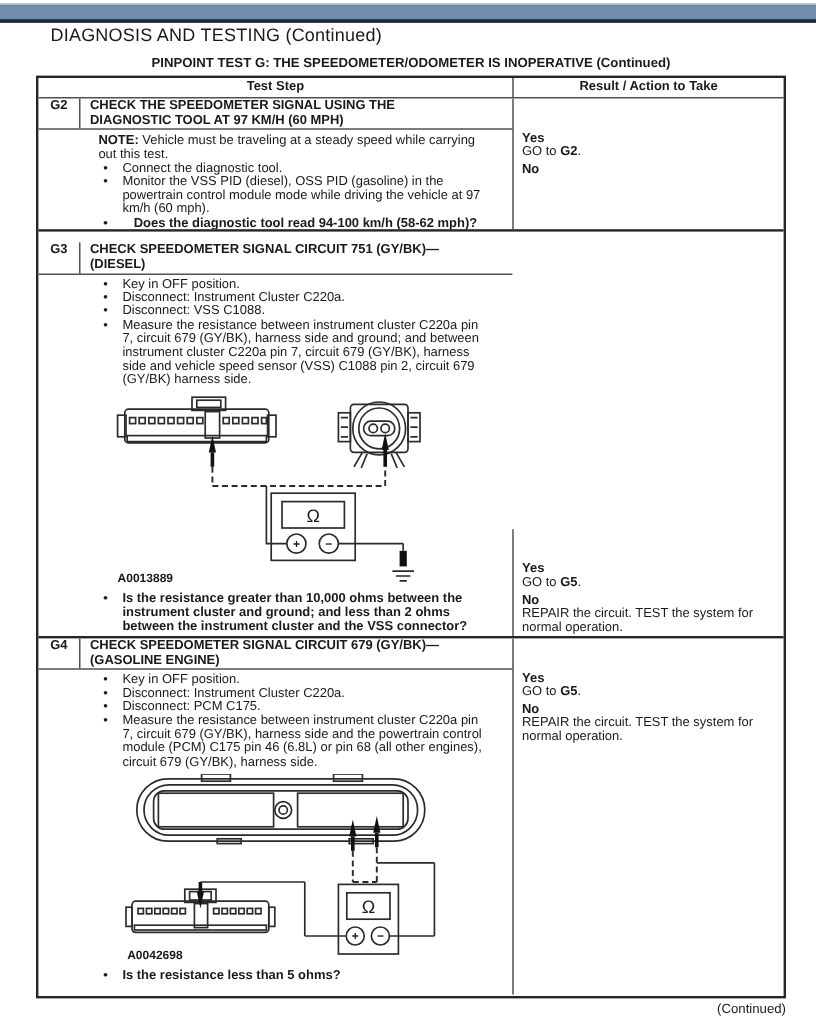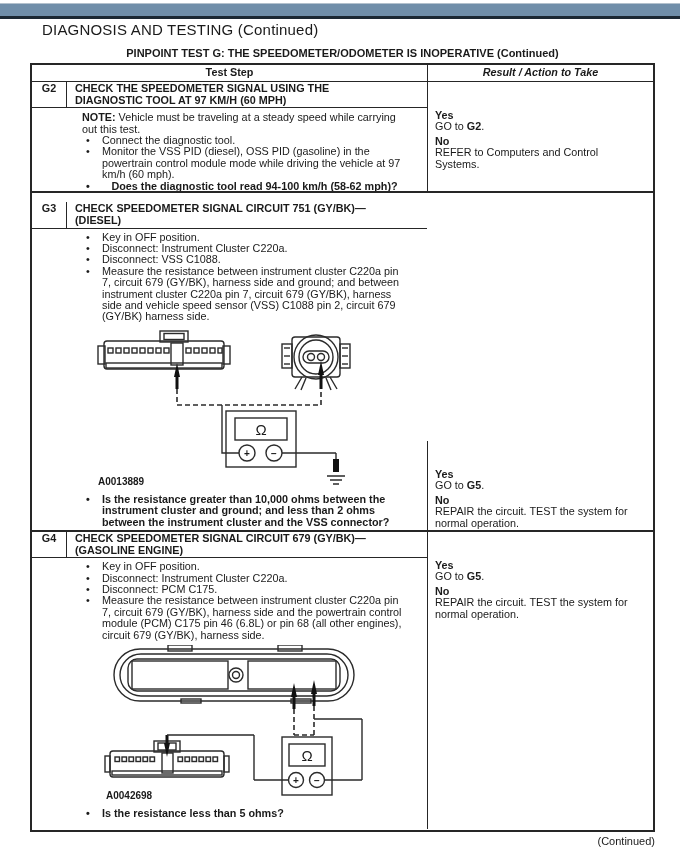--- a/index.html
+++ b/index.html
@@ -25,21 +25,21 @@
     text-align:center; font-size:11px; font-weight:700;
   }
   .ptable {
     position:absolute; top:63px; left:30px; width:625px; height:769px;
     border:2px solid #262626;
     font-size:10.8px; line-height:11.4px;
   }
   .thead { display:flex; height:17px; border-bottom:1.5px solid #262626; }
   .th { font-weight:700; text-align:center; padding-top:2px; }
   .th.l { width:395px; }
-  .th.r { flex:1; border-left:1.5px solid #262626;font-style:italic; }
+  .th.r { flex:1; border-left:1.5px solid #262626; }
 
   .block { display:flex; border-bottom:2px solid #262626; overflow:hidden; }
   .block.g2 { height:111px; }
   .block.g3 { height:339px;align-items:flex-end; }
   .block.g4 { height:297px; border-bottom:none; }
   .bleft  { width:395px; }
   .bright { flex:1; border-left:1.5px solid #262626; padding:28px 8px 0 7px; }
 
   .shead  { display:flex; border-bottom:1.5px solid #262626; }
   .snum   { width:35px; border-right:1.5px solid #262626; text-align:center;
@@ -97,21 +97,20 @@
           <div class="note"><b>NOTE:</b> <span>Vehicle must be traveling at a steady speed while carrying out this test.</span></div>
           <div class="bullet">Connect the diagnostic tool.</div>
           <div class="bullet">Monitor the VSS PID (diesel), OSS PID (gasoline) in the powertrain control module mode while driving the vehicle at 97 km/h (60 mph).</div>
           <div class="bullet bold">Does the diagnostic tool read 94-100 km/h (58-62 mph)?</div>
         </div>
       </div>
       <div class="bright">
         <div class="rlabel">Yes</div>
         <div class="rline"><span>GO to </span><b>G2</b><span>.</span></div>
         <div class="rlabel no">No</div>
-        <div class="rline">REFER to Computers and Control Systems.</div>
       </div>
     </div>
 
     <div class="block g3">
       <div class="bleft">
         <div class="shead">
           <div class="snum">G3</div>
           <div class="stitle">CHECK SPEEDOMETER SIGNAL CIRCUIT 751 (GY/BK)—(DIESEL)</div>
         </div>
         <div class="sbody">

